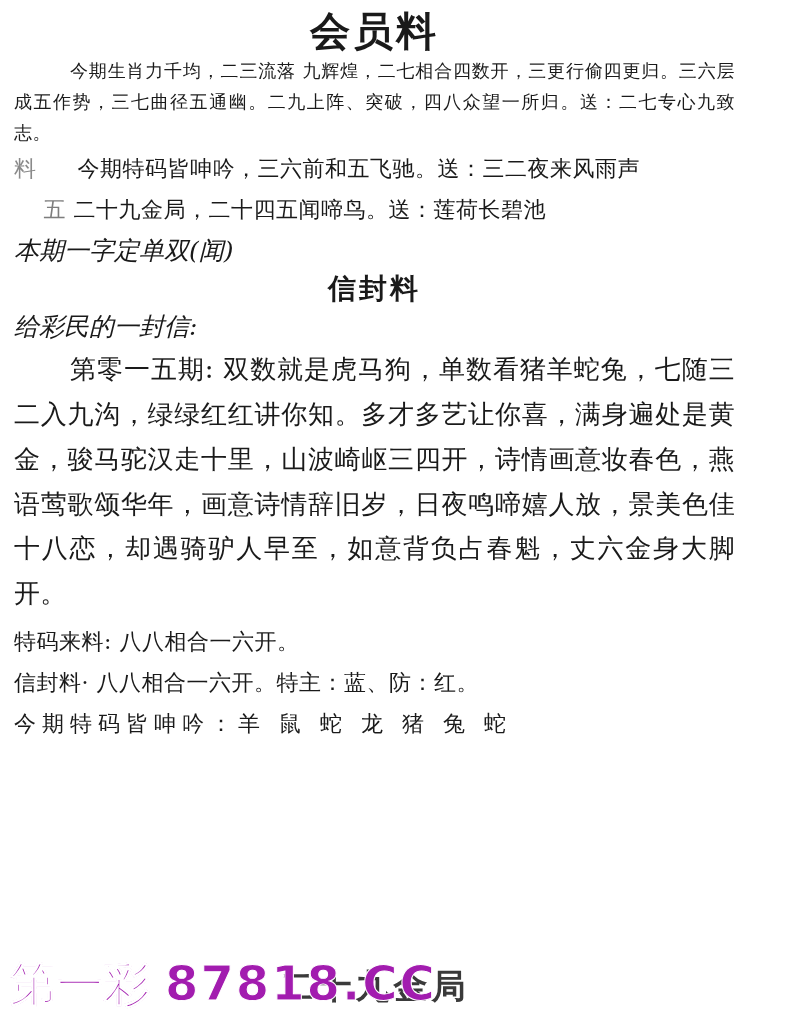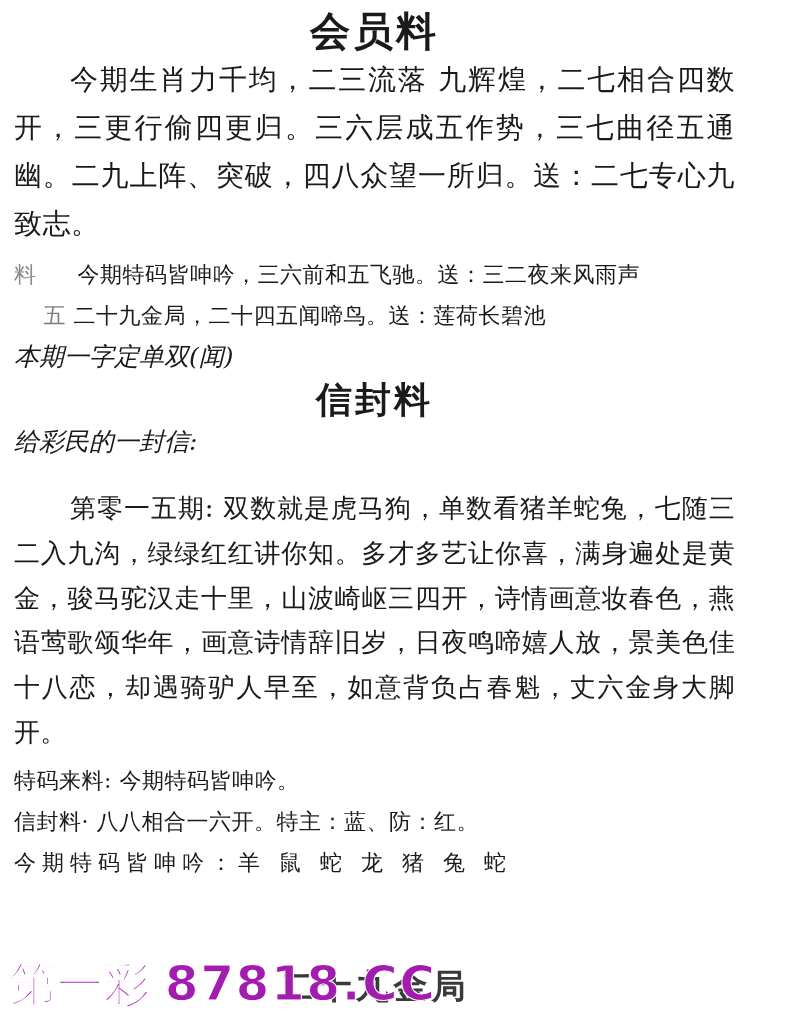--- a/index.html
+++ b/index.html
@@ -27,31 +27,31 @@
     font-weight: bold;
     font-size: 40px;
     letter-spacing: 3px;
     line-height: 1.15;
     margin: 4px 0 2px 0;
     font-family: "DejaVu Serif", "Liberation Serif", serif;
   }
   .heading-2 {
     text-align: center;
     font-weight: bold;
-    font-size: 36px;
+    font-size: 28px;
     letter-spacing: 3px;
     line-height: 1.15;
     margin: 2px 0 0 0;
   }
   .para {
-    font-size: 28px;
+    font-size: 18px;
     line-height: 1.72;
     text-align: justify;
     text-justify: inter-ideograph;
-    margin: 0 0 6px 0;
+    margin: 0 0 0 0;
     letter-spacing: 0.5px;
   }
   .indent {
     text-indent: 56px;
   }
   .line {
     font-size: 22px;
     line-height: 1.78;
     margin: 0 0 2px 0;
     letter-spacing: 0.5px;
@@ -135,23 +135,23 @@
     <span class="faded">五</span>
     <span>二十九金局，二十四五闻啼鸟。送：莲荷长碧池</span>
   </div>
 
   <div class="small-note">本期一字定单双(闻)</div>
 
   <div class="heading-2">信封料</div>
 
   <div class="small-note">给彩民的一封信:</div>
 
-  <div class="body-block indent" style="margin-top:24px">第零一五期: 双数就是虎马狗，单数看猪羊蛇兔，七随三二入九沟，绿绿红红讲你知。多才多艺让你喜，满身遍处是黄金，骏马驼汉走十里，山波崎岖三四开，诗情画意妆春色，燕语莺歌颂华年，画意诗情辞旧岁，日夜鸣啼嬉人放，景美色佳十八恋，却遇骑驴人早至，如意背负占春魁，丈六金身大脚开。</div>
+  <div class="body-block indent" style="margin-top:0">第零一五期: 双数就是虎马狗，单数看猪羊蛇兔，七随三二入九沟，绿绿红红讲你知。多才多艺让你喜，满身遍处是黄金，骏马驼汉走十里，山波崎岖三四开，诗情画意妆春色，燕语莺歌颂华年，画意诗情辞旧岁，日夜鸣啼嬉人放，景美色佳十八恋，却遇骑驴人早至，如意背负占春魁，丈六金身大脚开。</div>
 
-  <div class="line" style="margin-top:6px">特码来料: 今期特码皆呻吟。</div>
+  <div class="line" style="margin-top:6px">特码来料: 八八相合一六开。</div>
 
   <div class="line">信封料· 八八相合一六开。特主：蓝、防：红。</div>
 
   <div class="line line-sparse">今期特码皆呻吟：羊 鼠 蛇 龙 猪 兔 蛇</div>
 
 
   <div class="bottom-ghost">二十九金局</div>
 
   <div class="watermark wm-layer">
     <span>第一彩</span><span class="wm-num">87818.CC</span>

